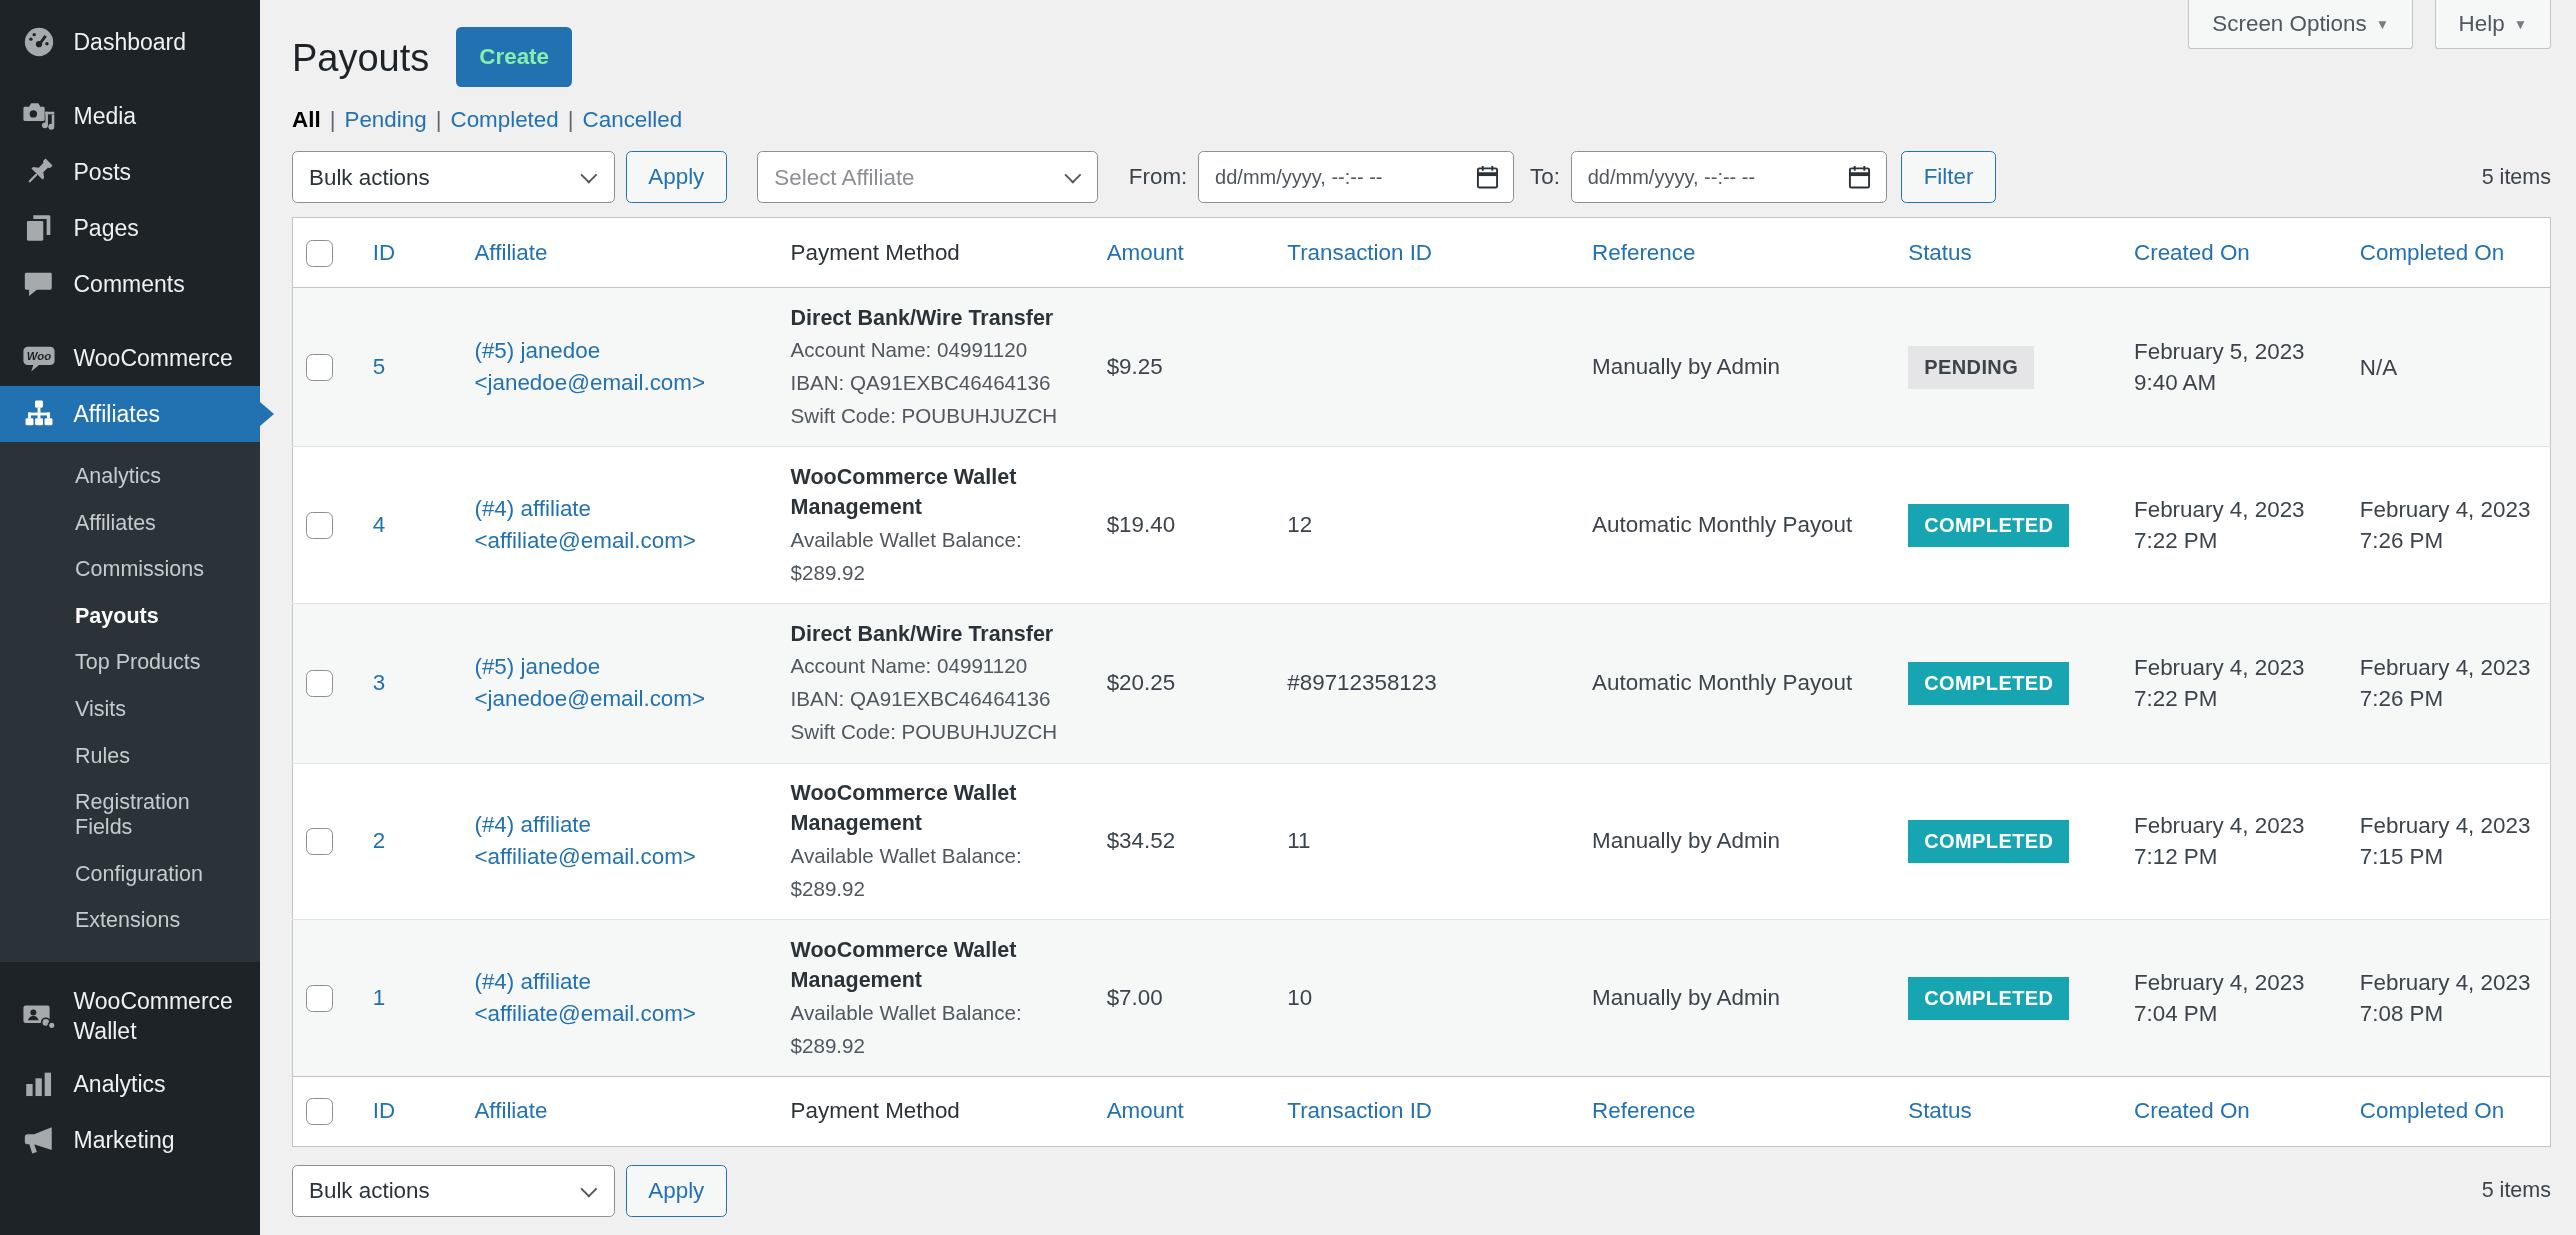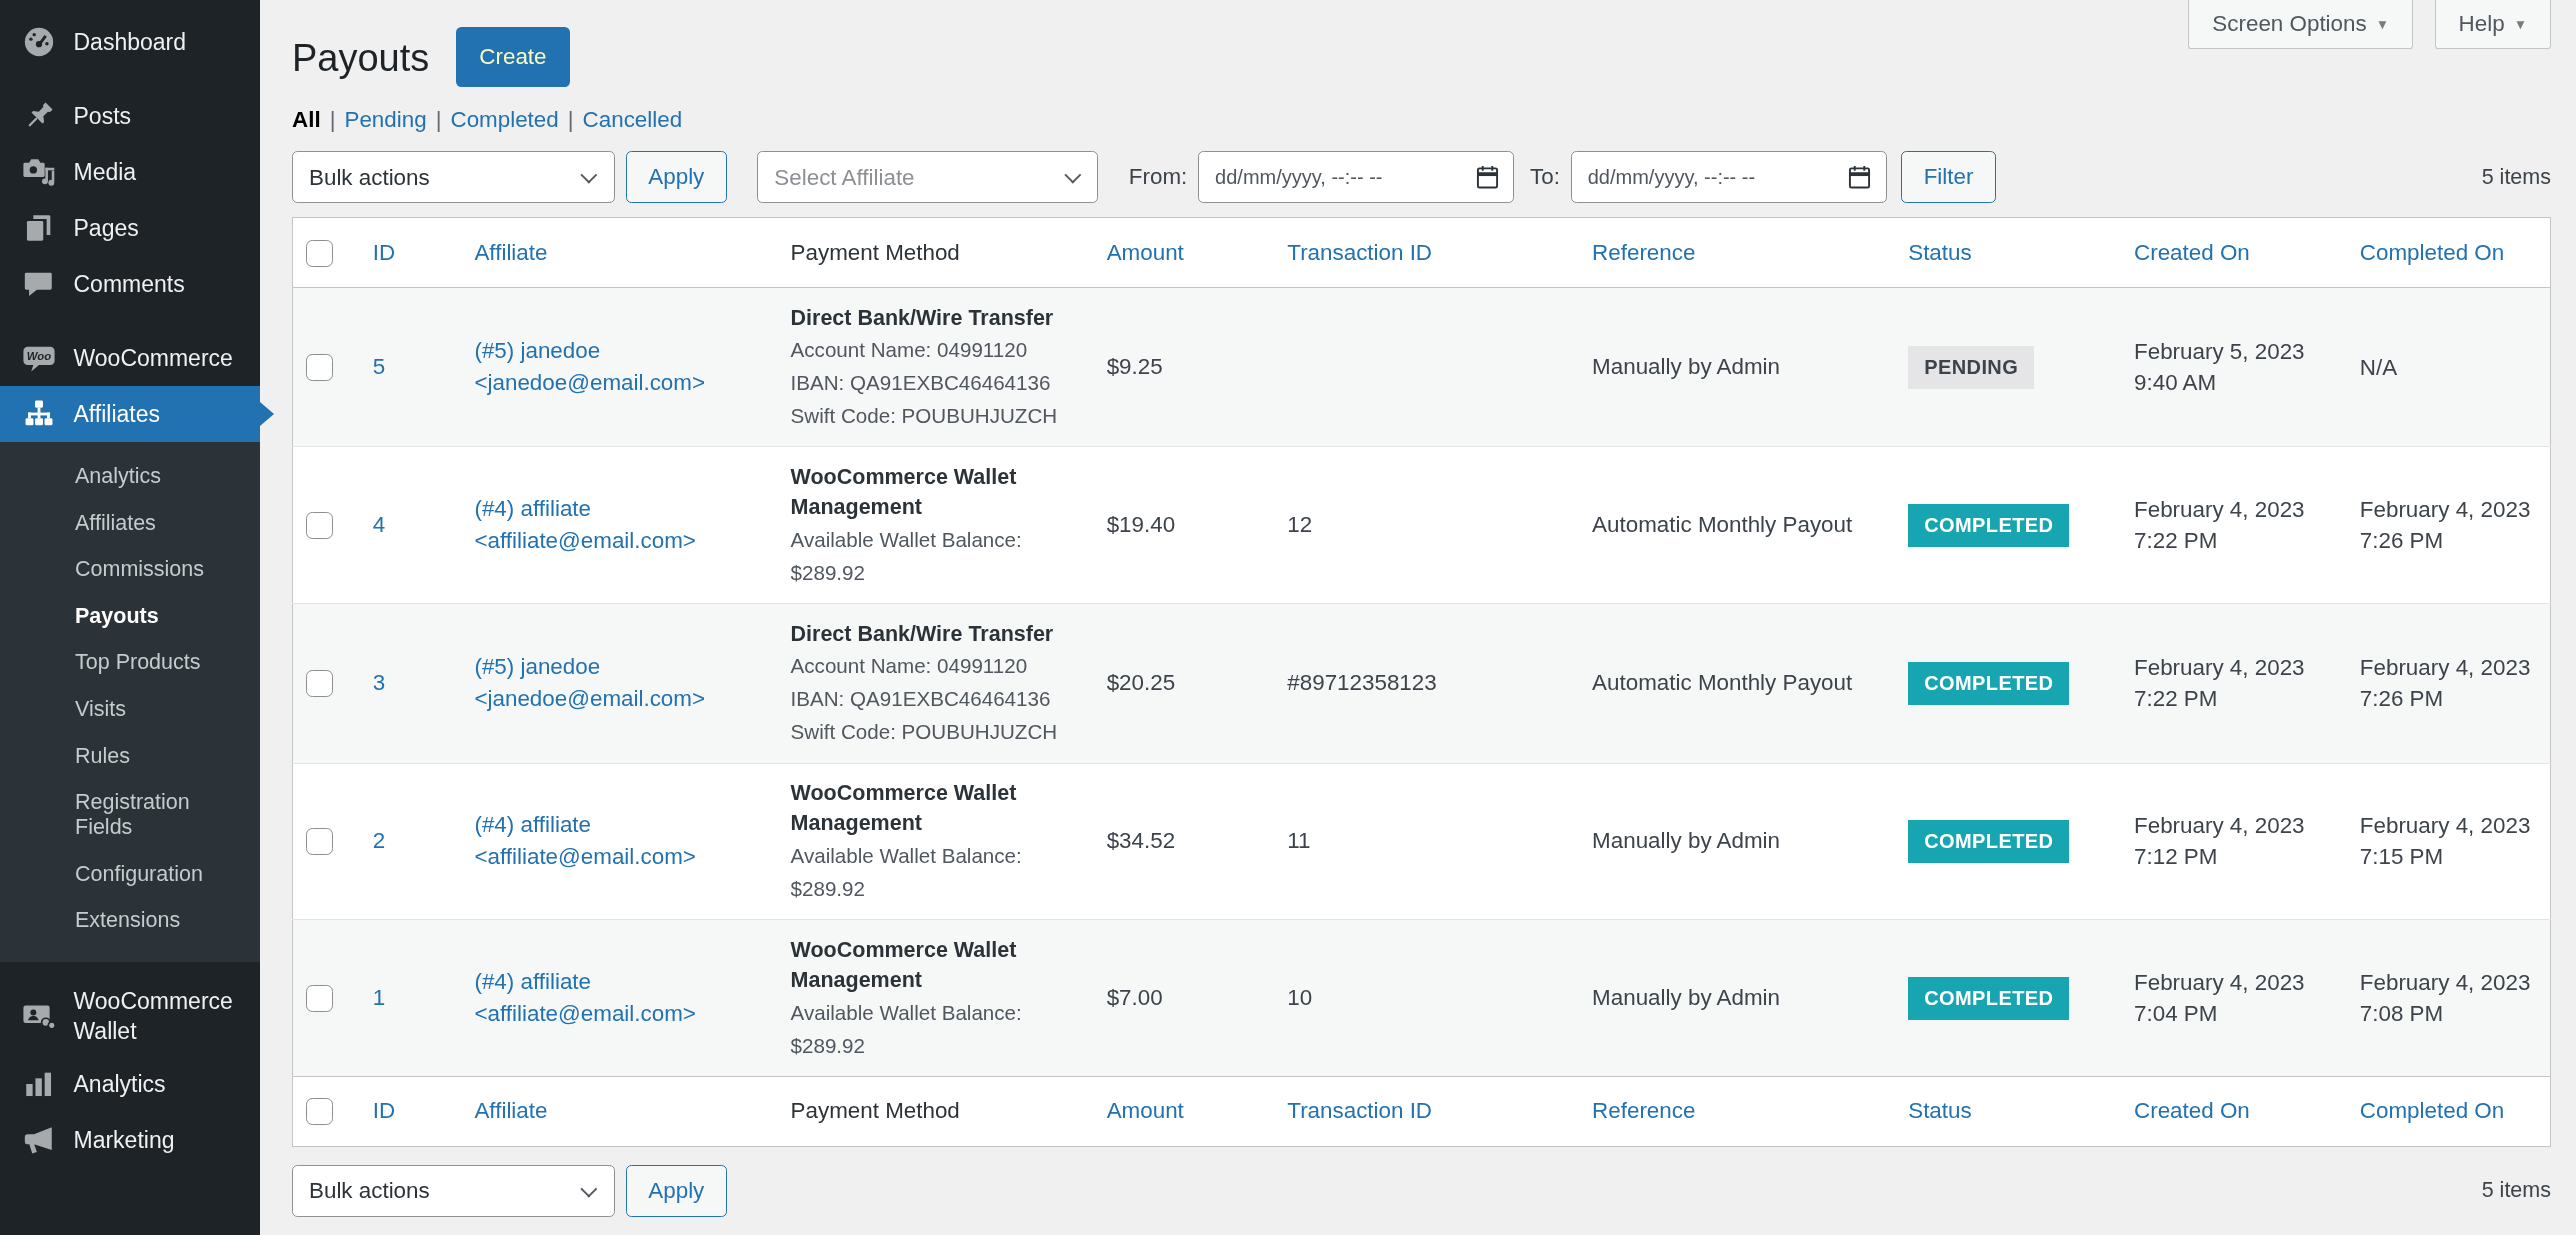--- a/index.html
+++ b/index.html
@@ -38,22 +38,22 @@
 
   .search-box { position:absolute; top:83px; right:25px; display:flex; gap:10.8px; }
   .search-box input { width:273px; height:49px; border:0.9px solid #8c8f94; border-radius:5.4px;
       background:#fff; font-size:22.4px; padding:0 12.6px; font-family:inherit; }
   .btn { height:52px; padding:0 21.5px; border:0.9px solid #2271b1; border-radius:5.4px;
       background:#f6f7f7; color:#2271b1; font-size:22.4px; cursor:pointer; font-family:inherit; }
   .search-box .btn { height:49px; }
 
   .title-row { padding:27px 0 0 32px; }
   .page-title { display:inline-block; margin:0; font-size:38px; font-weight:400; color:#1d2327; }
-  .create-btn { display:inline-block; margin-left:23px; background:#2271b1; color:#fef9c3;
-      font-size:22.4px; font-weight:normal; padding:17px 23px; border-radius:5.4px; border:none;
+  .create-btn { display:inline-block; margin-left:23px; background:#2271b1; color:#86efac;
+      font-size:22.4px; font-weight:bold; padding:17px 23px; border-radius:5.4px; border:none;
       cursor:pointer; vertical-align:7.2px; font-family:inherit; }
 
   .subsubsub { margin:20px 0 0 32px; font-size:22.4px; }
   .subsubsub .view-link { color:#2271b1; cursor:pointer; text-decoration:none; }
   .subsubsub .view-link.current { color:#000; font-weight:bold; }
   .subsubsub .sep { color:#646970; padding:0 9px; }
 
   .tablenav { display:flex; align-items:center; margin:18px 25px 0 32px; }
   .select-wrap { position:relative; display:inline-block; }
   select { appearance:none; -webkit-appearance:none; height:52px; border:0.9px solid #8c8f94;
@@ -115,41 +115,41 @@
           <circle cx="8.6" cy="6.8" r="1.2" fill="#1d2327"></circle>
           <circle cx="17.6" cy="13.2" r="1.2" fill="#1d2327"></circle>
         </svg>
     </span>
       <span class="mlabel">Dashboard</span>
   </div>
   <div class="menu-gap"></div>
   <div class="menu-item">
     <span class="micon">
       <svg viewBox="0 0 24 24" fill="currentColor">
-          <g transform="rotate(45 12 12)">
-            <path d="M8.5 2h7v2.4l-1.2 1v4.6l3.2 2.4V14H6.5v-1.6l3.2-2.4V5.4l-1.2-1z"></path>
-            <rect x="11.2" y="14" width="1.6" height="8" rx=".8"></rect>
-          </g>
-        </svg>
-    </span>
-      <span class="mlabel">Posts</span>
-  </div>
-  <div class="menu-item">
-    <span class="micon">
-      <svg viewBox="0 0 24 24" fill="currentColor">
           <path d="M2 5.5h3L6.5 3h5L13 5.5h2a1 1 0 011 1v8a1 1 0 01-1 1H2a1 1 0 01-1-1v-8a1 1 0 011-1z"></path>
           <circle cx="8" cy="10.5" r="2.6" fill="#1d2327"></circle>
           <rect x="16.5" y="9" width="1.8" height="9"></rect>
           <rect x="21" y="11" width="1.8" height="8"></rect>
           <rect x="16.5" y="9" width="6.3" height="1.8"></rect>
           <circle cx="16.2" cy="18.6" r="2.1"></circle>
           <circle cx="20.7" cy="19.6" r="2.1"></circle>
         </svg>
     </span>
       <span class="mlabel">Media</span>
+  </div>
+  <div class="menu-item">
+    <span class="micon">
+      <svg viewBox="0 0 24 24" fill="currentColor">
+          <g transform="rotate(45 12 12)">
+            <path d="M8.5 2h7v2.4l-1.2 1v4.6l3.2 2.4V14H6.5v-1.6l3.2-2.4V5.4l-1.2-1z"></path>
+            <rect x="11.2" y="14" width="1.6" height="8" rx=".8"></rect>
+          </g>
+        </svg>
+    </span>
+      <span class="mlabel">Posts</span>
   </div>
   <div class="menu-item">
     <span class="micon">
       <svg viewBox="0 0 24 24" fill="currentColor">
           <path d="M8 3h11a1 1 0 011 1v13h-2.6V5.6H8z"></path>
           <rect x="3.5" y="7" width="11.5" height="14" rx="1"></rect>
         </svg>
     </span>
       <span class="mlabel">Pages</span>
   </div>

